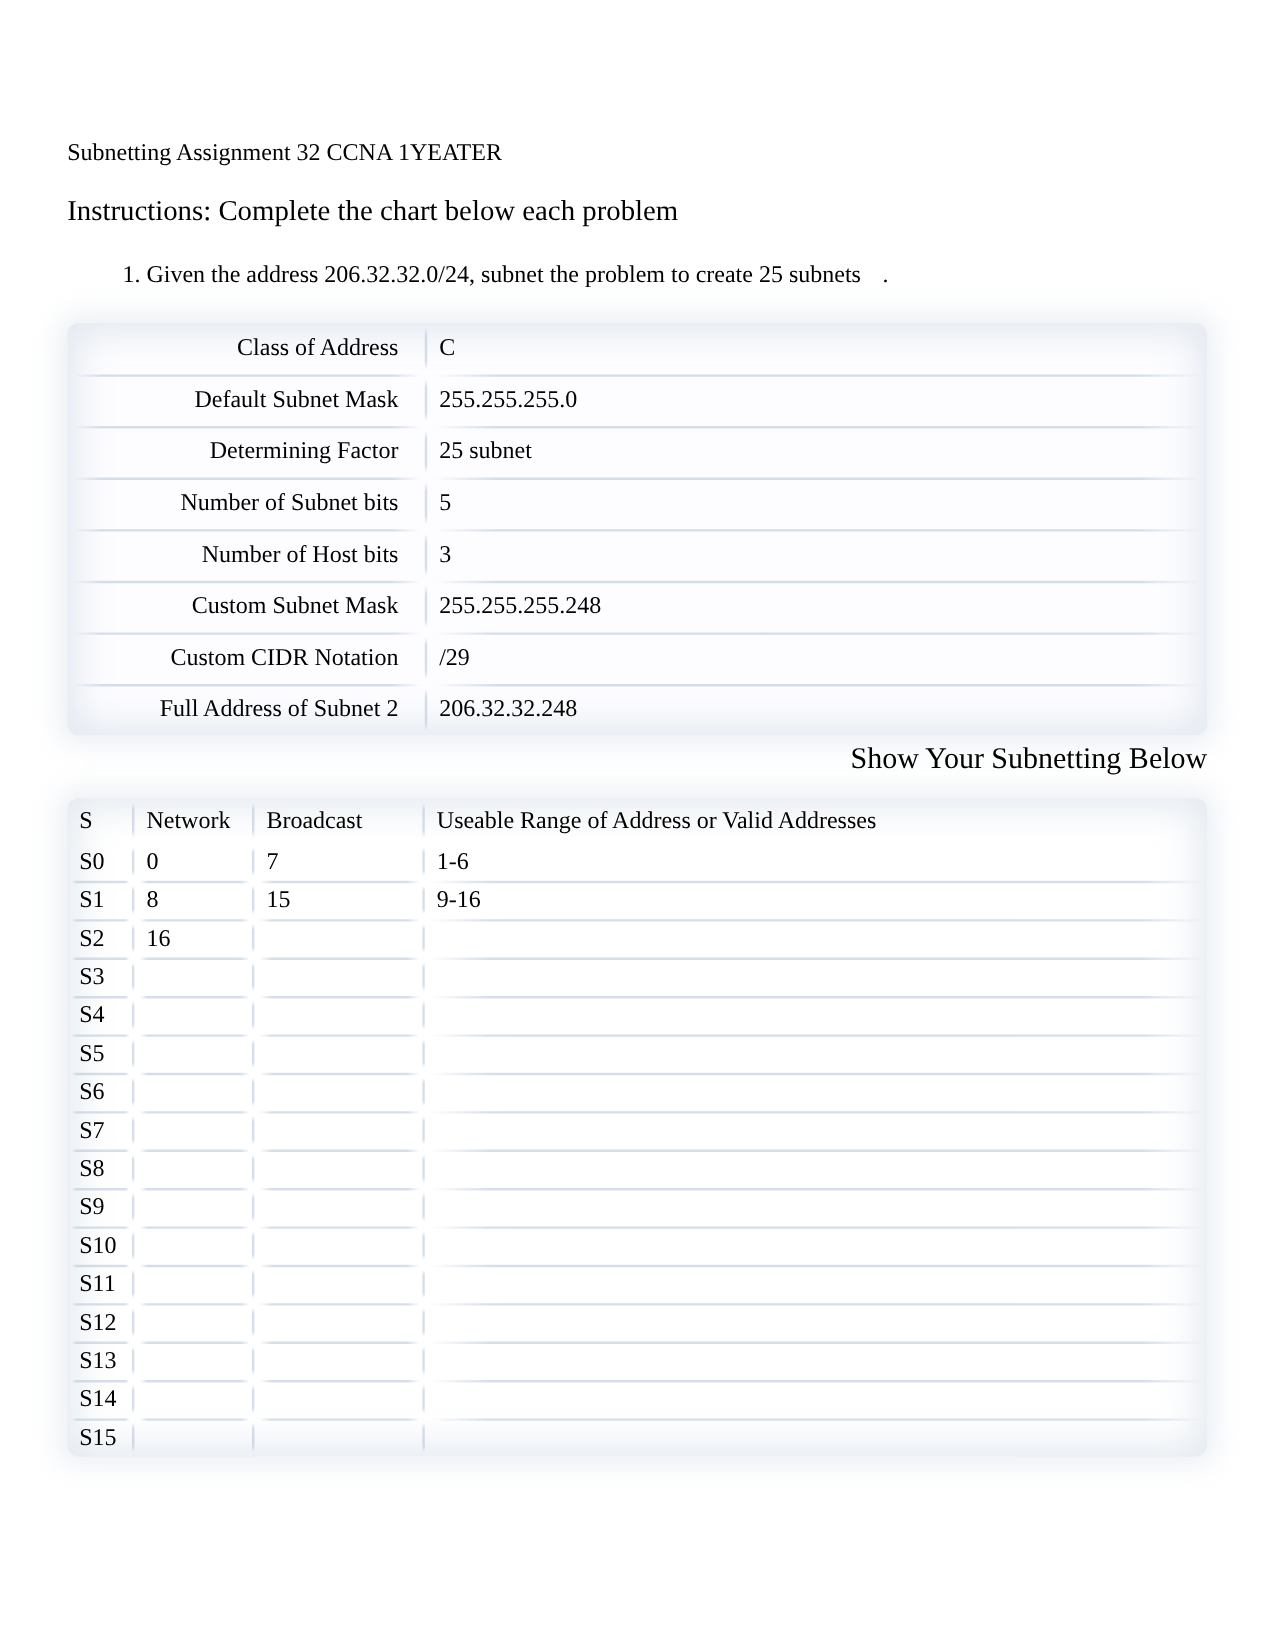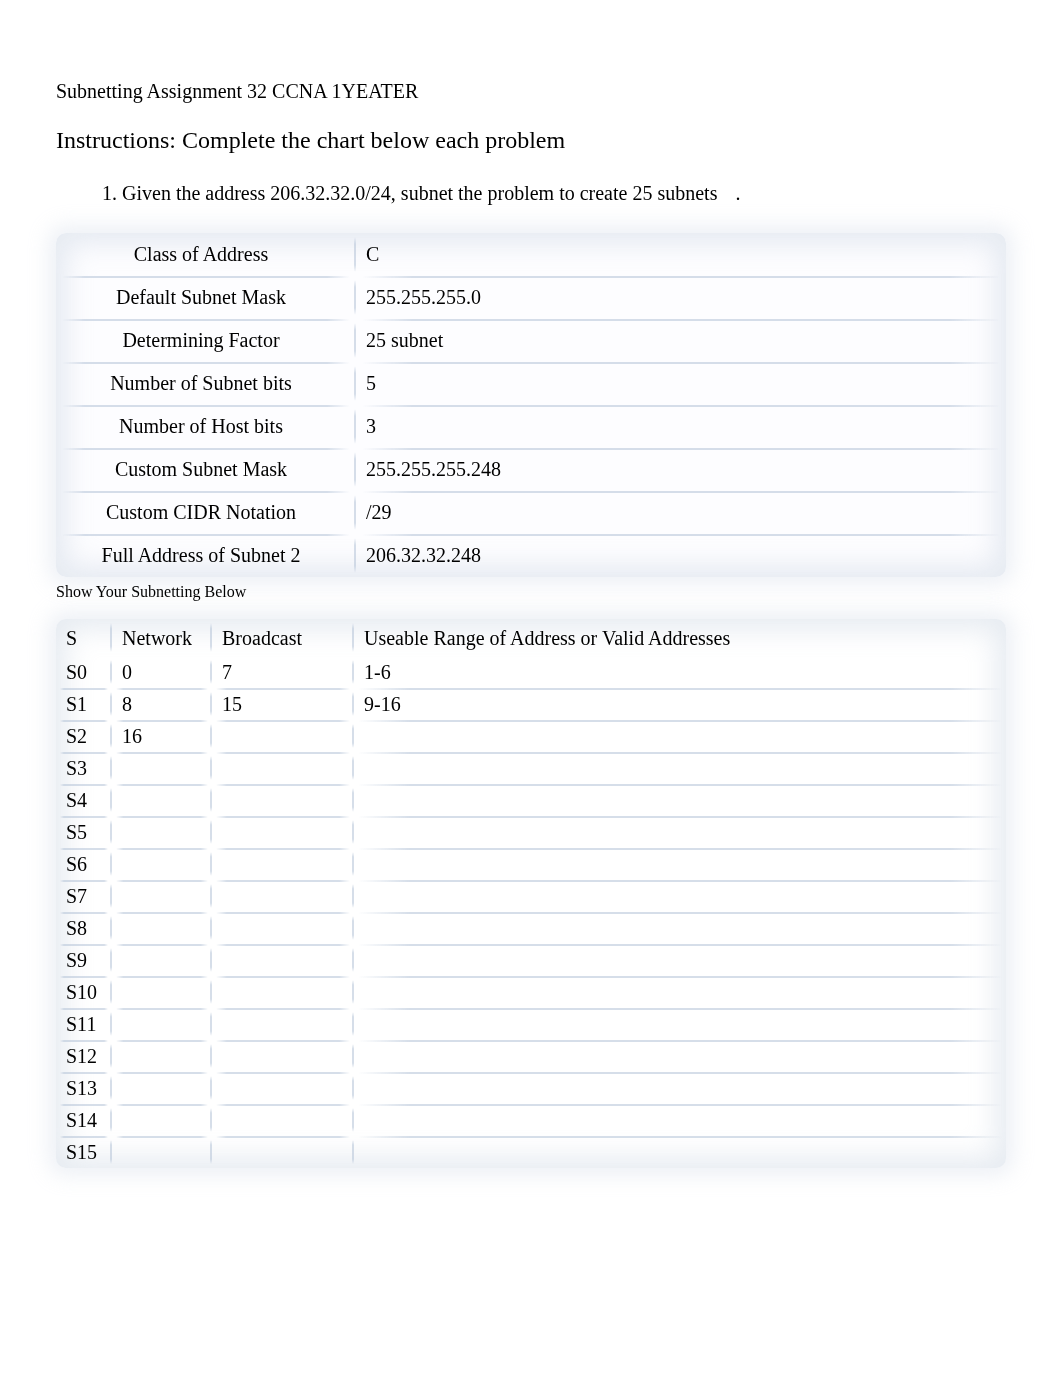--- a/index.html
+++ b/index.html
@@ -1,17 +1,17 @@
 <!DOCTYPE html>
 <html><head>
 <meta charset="utf-8">
 <style>
   * { box-sizing: border-box; margin: 0; padding: 0; }
   html, body { width: 1062px; background: #fff; font-family: "Times New Roman", Times, serif; color: #000; }
-  .page { padding: 80px 56px 40px 56px; }
+  .page { padding: 80px 56px 40px 56px; margin-top: 36px; }
   .title { font-size: 20px; margin-bottom: 24px; }
   .instructions { font-size: 24px; margin-bottom: 28px; }
   .problem-list { padding-left: 66px; margin-bottom: 28px; }
   .problem-item { font-size: 20px; list-style: decimal; }
   .problem-text { display: inline; }
   .period-space { display: inline; padding-left: 18px; }
 
   .info-table {
     width: 100%;
     border-collapse: separate;
@@ -23,21 +23,21 @@
     background: linear-gradient(#fdfdff, #fdfdff);
   }
   .info-table tr td {
     font-size: 20px;
     padding: 10px 14px 10px 14px;
     vertical-align: top;
     position: relative;
   }
   .info-table tr td.label {
     width: 300px;
-    text-align: center;
+    text-align: right;
     padding-right: 24px;
   }
   .info-table tr td.value {
     text-align: left;
     padding-left: 10px;
   }
   .info-table tr + tr td::before {
     content: "";
     position: absolute;
     left: 6px; right: 6px; top: 0;
@@ -52,22 +52,22 @@
     content: "";
     position: absolute;
     top: 4px; bottom: 4px; right: 0;
     width: 2px;
     background: linear-gradient(to bottom, rgba(180,195,215,0) 0%, rgba(180,195,215,0.55) 20%, rgba(180,195,215,0.55) 80%, rgba(180,195,215,0) 100%);
     border-radius: 2px;
     filter: blur(0.6px);
   }
 
   .show-caption {
-    font-size: 16px;
-    text-align: left;
+    font-size: 25px;
+    text-align: right;
     width: 100%;
     margin: 4px 0 18px 0;
   }
 
   .subnet-table {
     width: 100%;
     border-collapse: separate;
     border-spacing: 0;
     border-radius: 10px;
     overflow: hidden;

